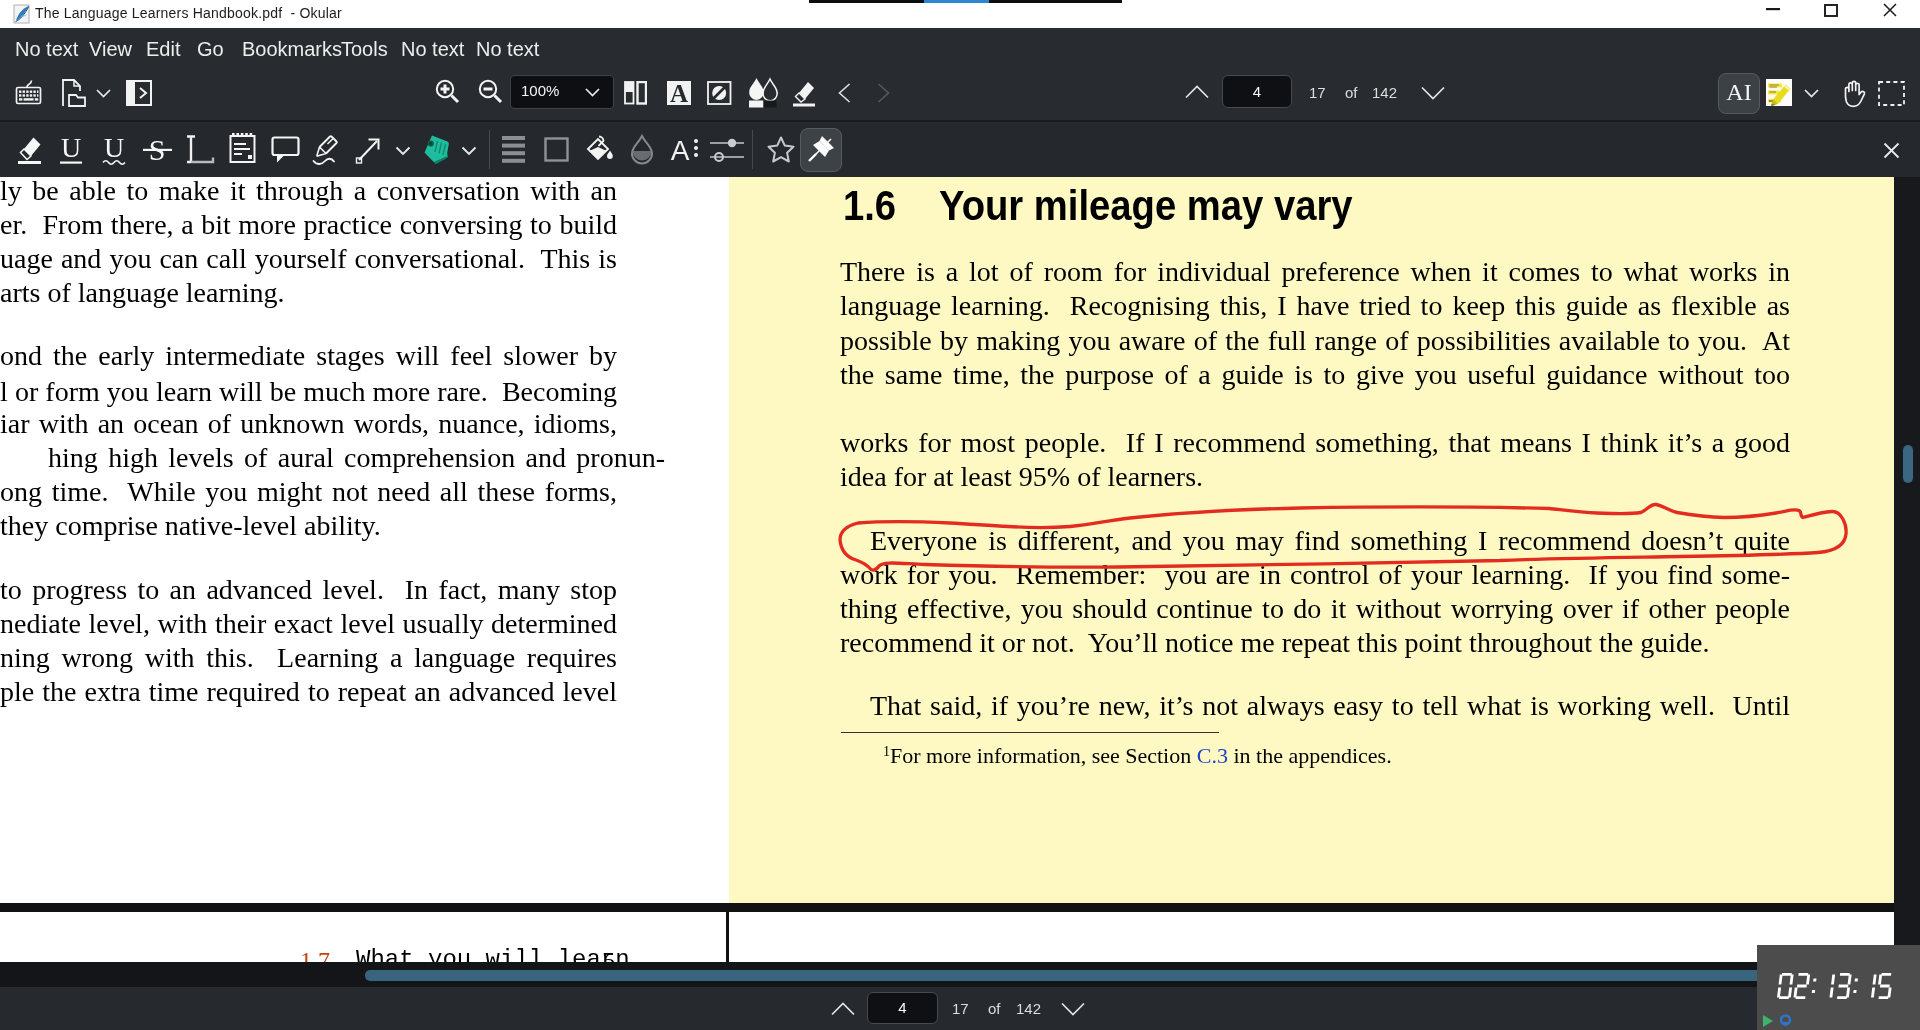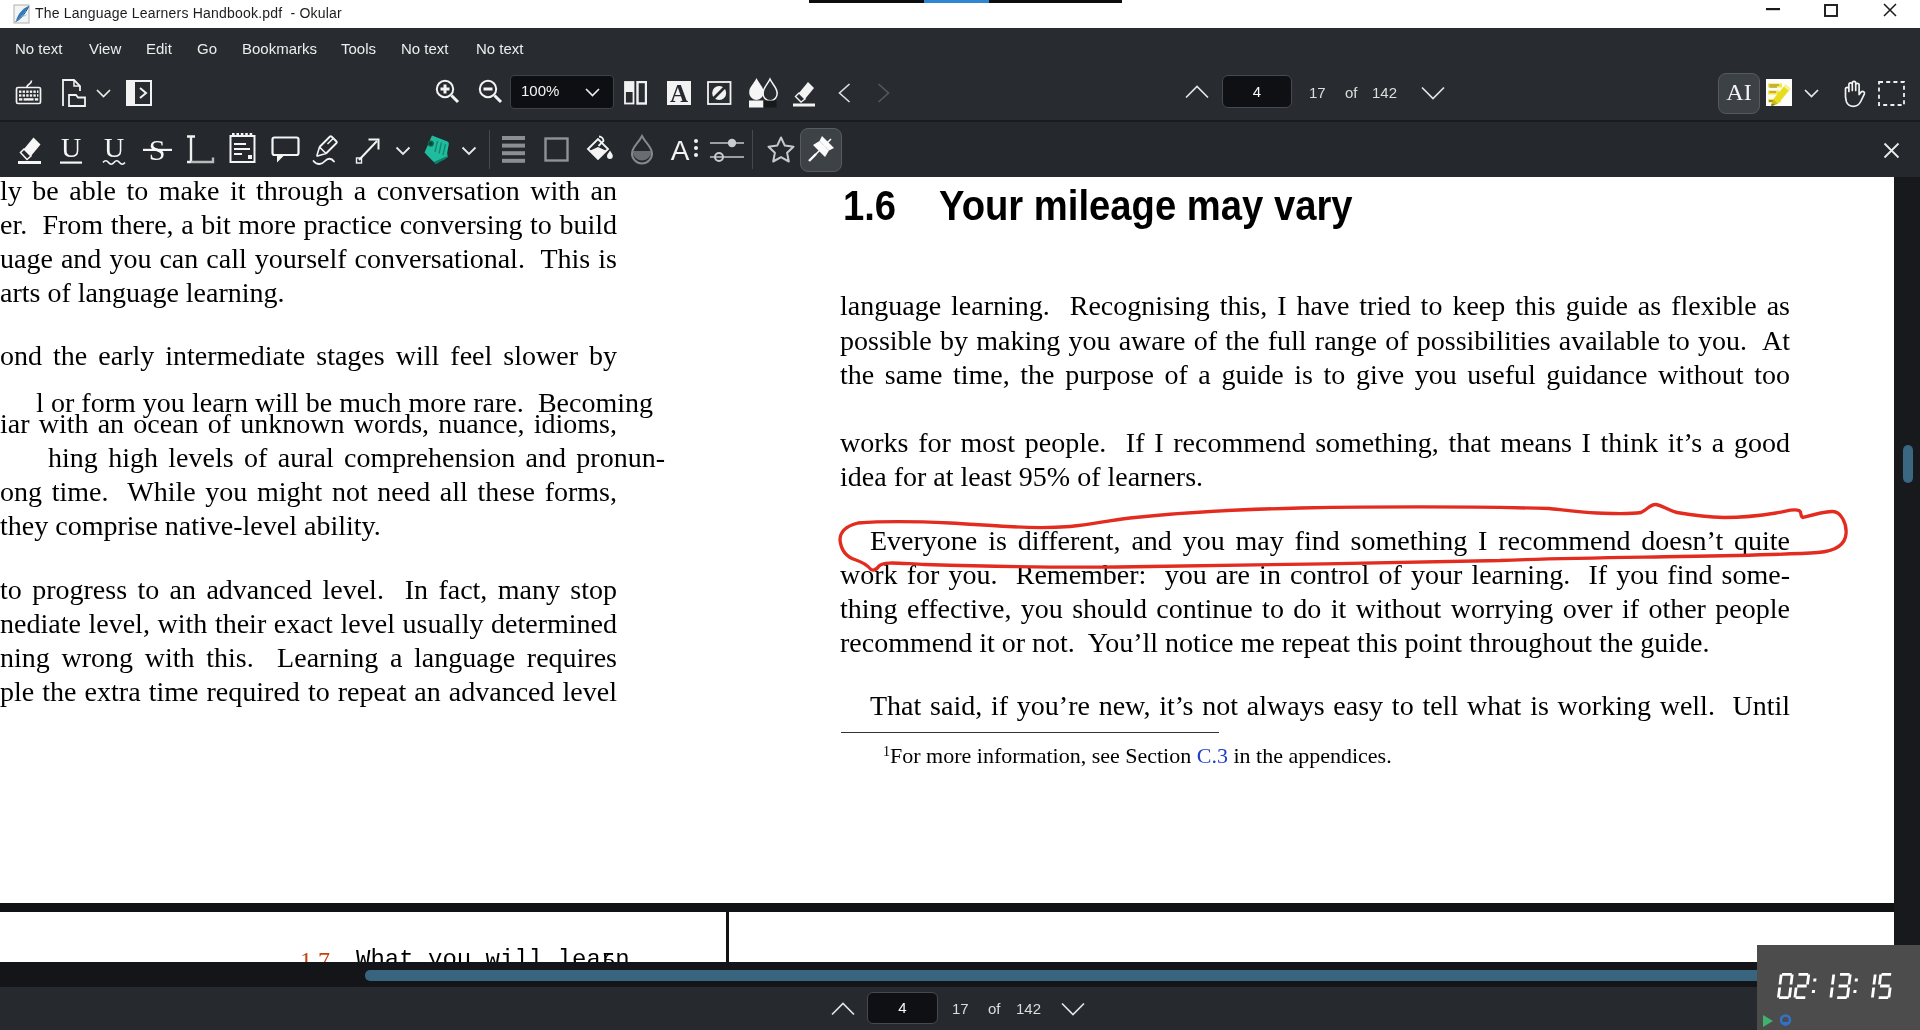--- a/index.html
+++ b/index.html
@@ -2,27 +2,27 @@
 <html><head>
 <meta charset="utf-8">
 <style>
 html,body{margin:0;padding:0;width:1920px;height:1030px;overflow:hidden;background:#282b2f;font-family:"Liberation Sans",sans-serif;}
 .abs{position:absolute;}
 #titlebar{position:absolute;left:0;top:0;width:1920px;height:28px;background:#ffffff;}
 #titletext{position:absolute;left:35px;top:5px;font-size:14px;color:#1c1c1c;letter-spacing:0.2px;}
 #topstrip{position:absolute;left:809px;top:0;width:313px;height:3px;background:#0b0d0e;}
 #topstripblue{position:absolute;left:924px;top:0;width:65px;height:3px;background:#2e86d1;}
 #menubar{position:absolute;left:0;top:28px;width:1920px;height:42px;background:#282b2f;}
-.menu{position:absolute;top:0;height:42px;line-height:42px;color:#eceded;font-size:15px;}
+.menu{position:absolute;top:0;height:42px;line-height:42px;color:#eceded;font-size:20px;}
 #toolbar1{position:absolute;left:0;top:70px;width:1920px;height:50px;background:#282b2f;}
 #tb-divider{position:absolute;left:0;top:120px;width:1920px;height:2px;background:#191b1e;}
 #toolbar2{position:absolute;left:0;top:122px;width:1920px;height:55px;background:#25282c;}
 #content{position:absolute;left:0;top:177px;width:1920px;height:785px;background:#101214;overflow:hidden;}
 #pageL1{position:absolute;left:0;top:0;width:878px;height:726px;background:#ffffff;overflow:hidden;}
-#pageR1{position:absolute;left:729px;top:0;width:1165px;height:726px;background:#ffffff;overflow:hidden;}
+#pageR1{position:absolute;left:729px;top:0;width:1165px;height:726px;background:#fef9c3;overflow:hidden;}
 #pageL2{position:absolute;left:0;top:735px;width:726px;height:50px;background:#ffffff;overflow:hidden;}
 #pageR2{position:absolute;left:729px;top:735px;width:1165px;height:50px;background:#ffffff;overflow:hidden;}
 #vscroll{position:absolute;left:1894px;top:0;width:26px;height:785px;background:#17191c;}
 #vthumb{position:absolute;left:9px;top:268px;width:10px;height:38px;border-radius:5px;background:#3a6781;}
 .srl{position:absolute;font-family:"Liberation Serif",serif;font-size:28px;color:#000;white-space:pre;height:34px;line-height:34px;}
 .jl{position:absolute;font-family:"Liberation Serif",serif;font-size:28px;color:#000;height:34px;line-height:34px;text-align:justify;text-align-last:justify;}
 #hscrollzone{position:absolute;left:0;top:962px;width:1920px;height:25px;background:#131518;}
 #hthumb{position:absolute;left:365px;top:8px;width:1526px;height:11px;border-radius:5px;background:#39647e;}
 #bottombar{position:absolute;left:0;top:987px;width:1920px;height:43px;background:#26292d;}
 #clock{position:absolute;left:1757px;top:945px;width:163px;height:85px;background:#4c4c4c;}
@@ -285,33 +285,34 @@
       <path d="M1.5 1.5 L15.5 15.5 M15.5 1.5 L1.5 15.5" stroke="#eaebeb" stroke-width="1.8" fill="none"></path>
     </svg>
 </div>
 <div id="content">
 <div id="pageL1">
 <div class="jl" style="left:0;top:-3.4px;width:617px;">ly be able to make it through a conversation with an</div>
 <div class="jl" style="left:0;top:30.6px;width:617px;">er.&nbsp; From there, a bit more practice conversing to build</div>
 <div class="jl" style="left:0;top:64.6px;width:617px;">uage and you can call yourself conversational.&nbsp; This is</div>
 <div class="srl" style="left:0;top:98.6px;">arts of language learning.</div>
 <div class="jl" style="left:0;top:162.2px;width:617px;">ond the early intermediate stages will feel slower by</div>
-<div class="jl" style="left:0;top:209px;width:617px;margin-left:36px;">l or form you learn will be much more rare.&nbsp; Becoming</div>
+<div class="jl" style="left:0;top:198px;width:617px;">l or form you learn will be much more rare.&nbsp; Becoming</div>
 <div class="jl" style="left:0;top:230.2px;width:617px;">iar with an ocean of unknown words, nuance, idioms,</div>
 <div class="jl" style="left:0;top:264.2px;width:617px;padding-left:48px;">hing high levels of aural comprehension and pronun-</div>
 <div class="jl" style="left:0;top:298.2px;width:617px;">ong time.&nbsp; While you might not need all these forms,</div>
 <div class="srl" style="left:0;top:332.2px;">they comprise native-level ability.</div>
 <div class="jl" style="left:0;top:395.8px;width:617px;">to progress to an advanced level.&nbsp; In fact, many stop</div>
 <div class="jl" style="left:0;top:429.8px;width:617px;">nediate level, with their exact level usually determined</div>
 <div class="jl" style="left:0;top:463.8px;width:617px;">ning wrong with this.&nbsp; Learning a language requires</div>
 <div class="jl" style="left:0;top:497.8px;width:617px;">ple the extra time required to repeat an advanced level</div>
 </div>
 <div id="pageR1">
 <div class="abs" style="left:114px;top:6px;font-size:42px;font-weight:bold;color:#000;transform:scaleX(0.91);transform-origin:0 0;white-space:pre;line-height:46px;">1.6</div>
 <div class="abs" style="left:210px;top:6px;font-size:42px;font-weight:bold;color:#000;transform:scaleX(0.91);transform-origin:0 0;white-space:pre;line-height:46px;">Your mileage may vary</div>
+<div class="jl" style="left:111px;top:78.1px;width:950px;">There is a lot of room for individual preference when it comes to what works in</div>
 <div class="jl" style="left:111px;top:146.5px;width:950px;">possible by making you aware of the full range of possibilities available to you.&nbsp; At</div>
 <div class="jl" style="left:111px;top:112.3px;width:950px;">language learning.&nbsp; Recognising this, I have tried to keep this guide as flexible as</div>
 <div class="jl" style="left:111px;top:180.7px;width:950px;">the same time, the purpose of a guide is to give you useful guidance without too</div>
 <div class="jl" style="left:111px;top:249.1px;width:950px;">works for most people.&nbsp; If I recommend something, that means I think it’s a good</div>
 <div class="srl" style="left:111px;top:283.3px;">idea for at least 95% of learners.</div>
 <div class="jl" style="left:141px;top:346.9px;width:920px;">Everyone is different, and you may find something I recommend doesn’t quite</div>
 <div class="jl" style="left:111px;top:380.8px;width:950px;">work for you.&nbsp; Remember:&nbsp; you are in control of your learning.&nbsp; If you find some-</div>
 <div class="jl" style="left:111px;top:414.8px;width:950px;">thing effective, you should continue to do it without worrying over if other people</div>
 <div class="srl" style="left:111px;top:448.7px;">recommend it or not.&nbsp; You’ll notice me repeat this point throughout the guide.</div>
 <div class="jl" style="left:141px;top:512px;width:920px;">That said, if you’re new, it’s not always easy to tell what is working well.&nbsp; Until</div>

